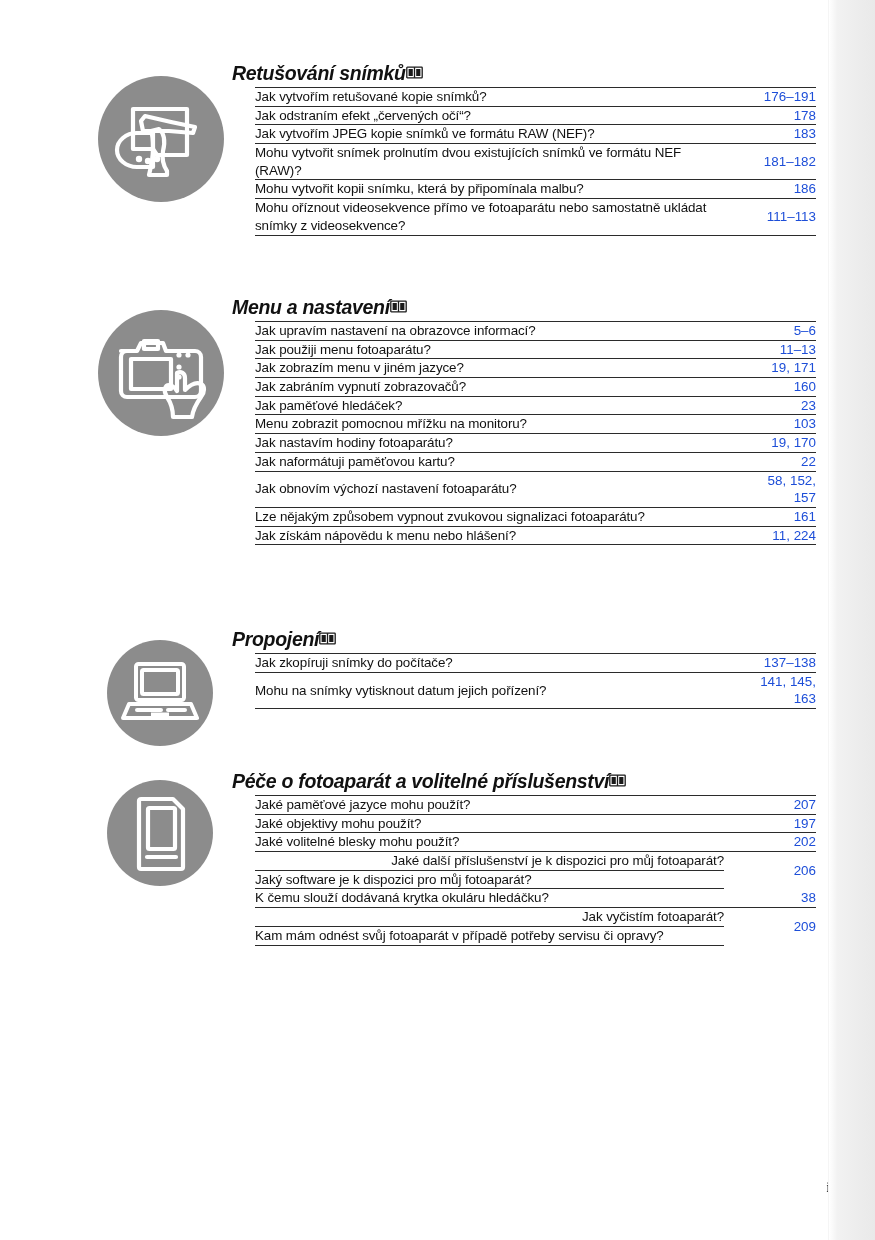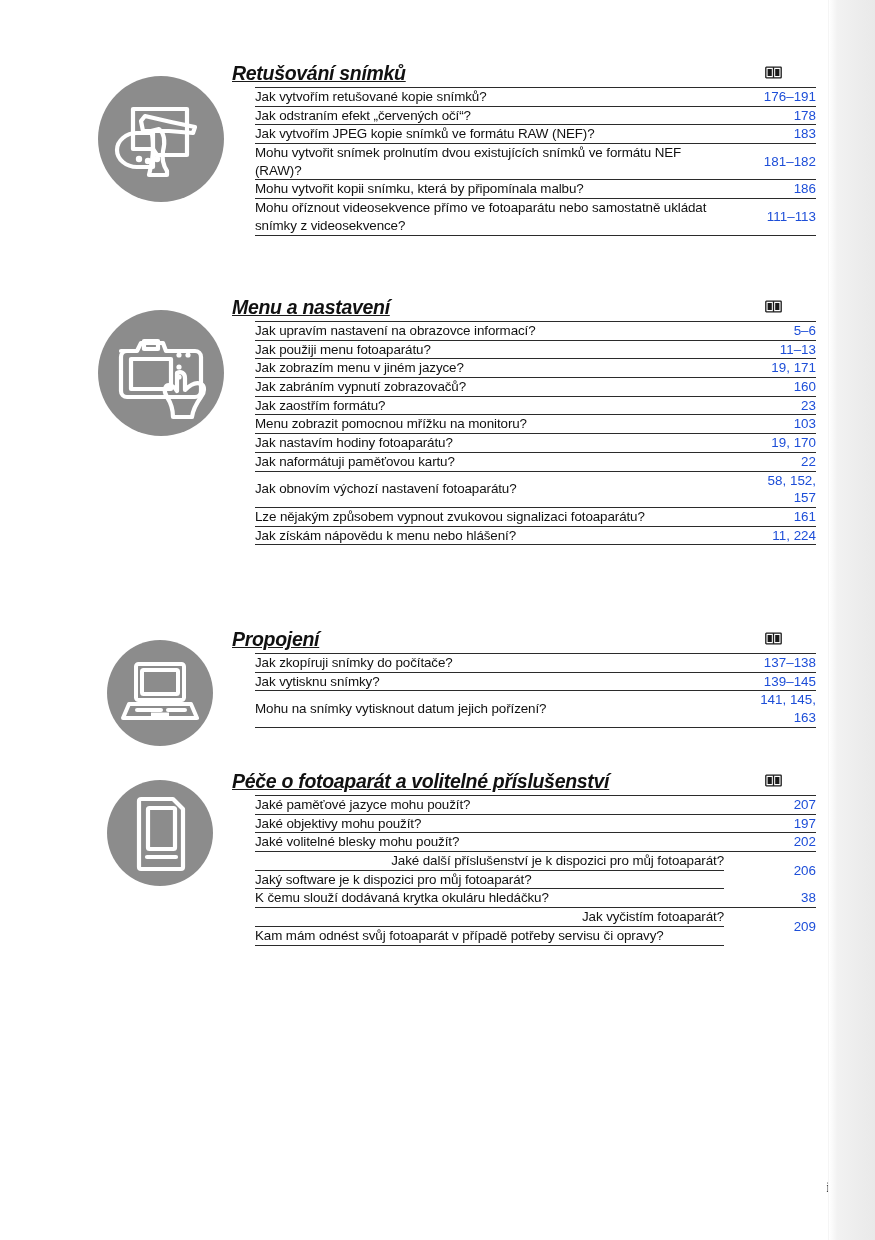--- a/index.html
+++ b/index.html
@@ -68,23 +68,21 @@
 
   .sec-body {
     position: absolute;
     left: 232px;
     width: 584px;
   }
 
   .sec-head {
     display: flex;
     align-items: flex-end;
-    justify-content: space-between;
     padding-bottom: 2px;
-    text-decoration: underline;
   }
   .sec-title {
     font-size: 19.5px;
     font-weight: bold;
     font-style: italic;
     letter-spacing: -0.3px;
     color: #111;
     white-space: nowrap;
   }
   .book-icon {
@@ -237,21 +235,21 @@
           </tr>
           <tr class="row">
             <td class="q">Jak zobrazím menu v jiném jazyce?</td>
             <td class="p">19, 171</td>
           </tr>
           <tr class="row">
             <td class="q">Jak zabráním vypnutí zobrazovačů?</td>
             <td class="p">160</td>
           </tr>
           <tr class="row">
-            <td class="q">Jak zaostřím formátu?</td>
+            <td class="q">Jak paměťové hledáček?</td>
             <td class="p">23</td>
           </tr>
           <tr class="row">
             <td class="q">Menu zobrazit pomocnou mřížku na monitoru?</td>
             <td class="p">103</td>
           </tr>
           <tr class="row">
             <td class="q">Jak nastavím hodiny fotoaparátu?</td>
             <td class="p">19, 170</td>
           </tr>
@@ -299,24 +297,20 @@
             <rect x="10.2" y="3" width="4.2" height="7" fill="#1a1a1a" stroke="none"></rect>
           </svg>
         </div>
       </div>
       <table class="qa">
         <tbody>
           <tr class="rule-top row">
             <td class="q">Jak zkopíruji snímky do počítače?</td>
             <td class="p">137–138</td>
           </tr>
-          <tr class="row">
-            <td class="q">Jak vytisknu snímky?</td>
-            <td class="p">139–145</td>
-          </tr>
           <tr class="row last">
             <td class="q">Mohu na snímky vytisknout datum jejich pořízení?</td>
             <td class="p stack">141, 145,
 163</td>
           </tr>
         </tbody>
       </table>
     </div>
   </div>
 

